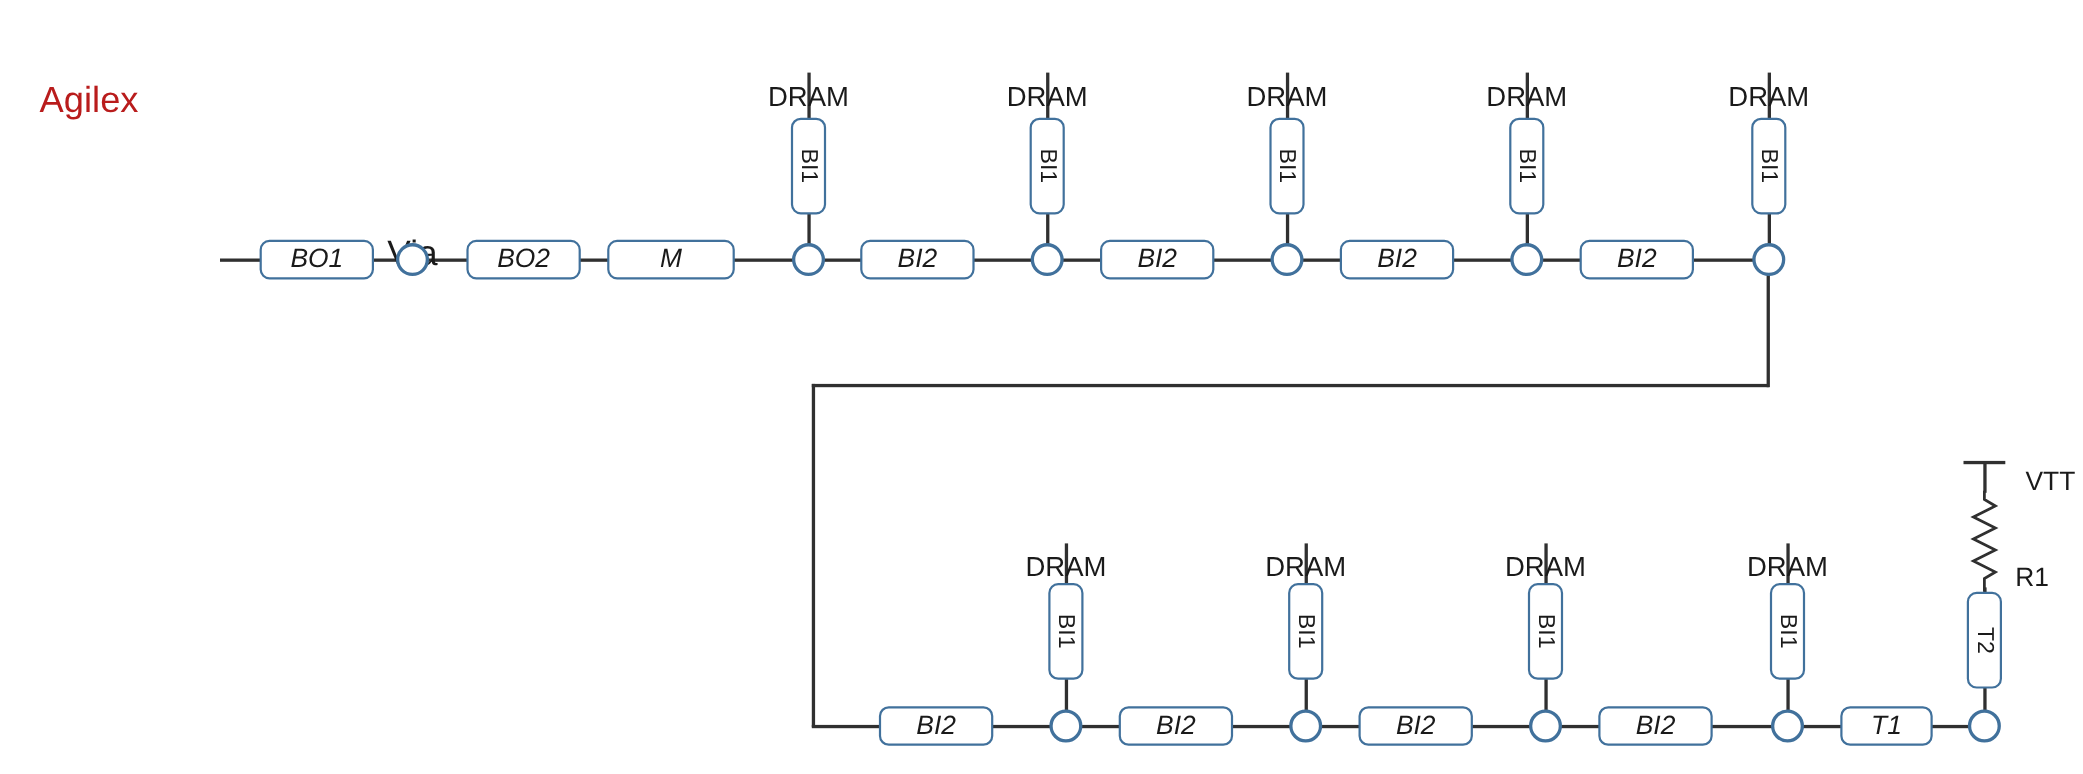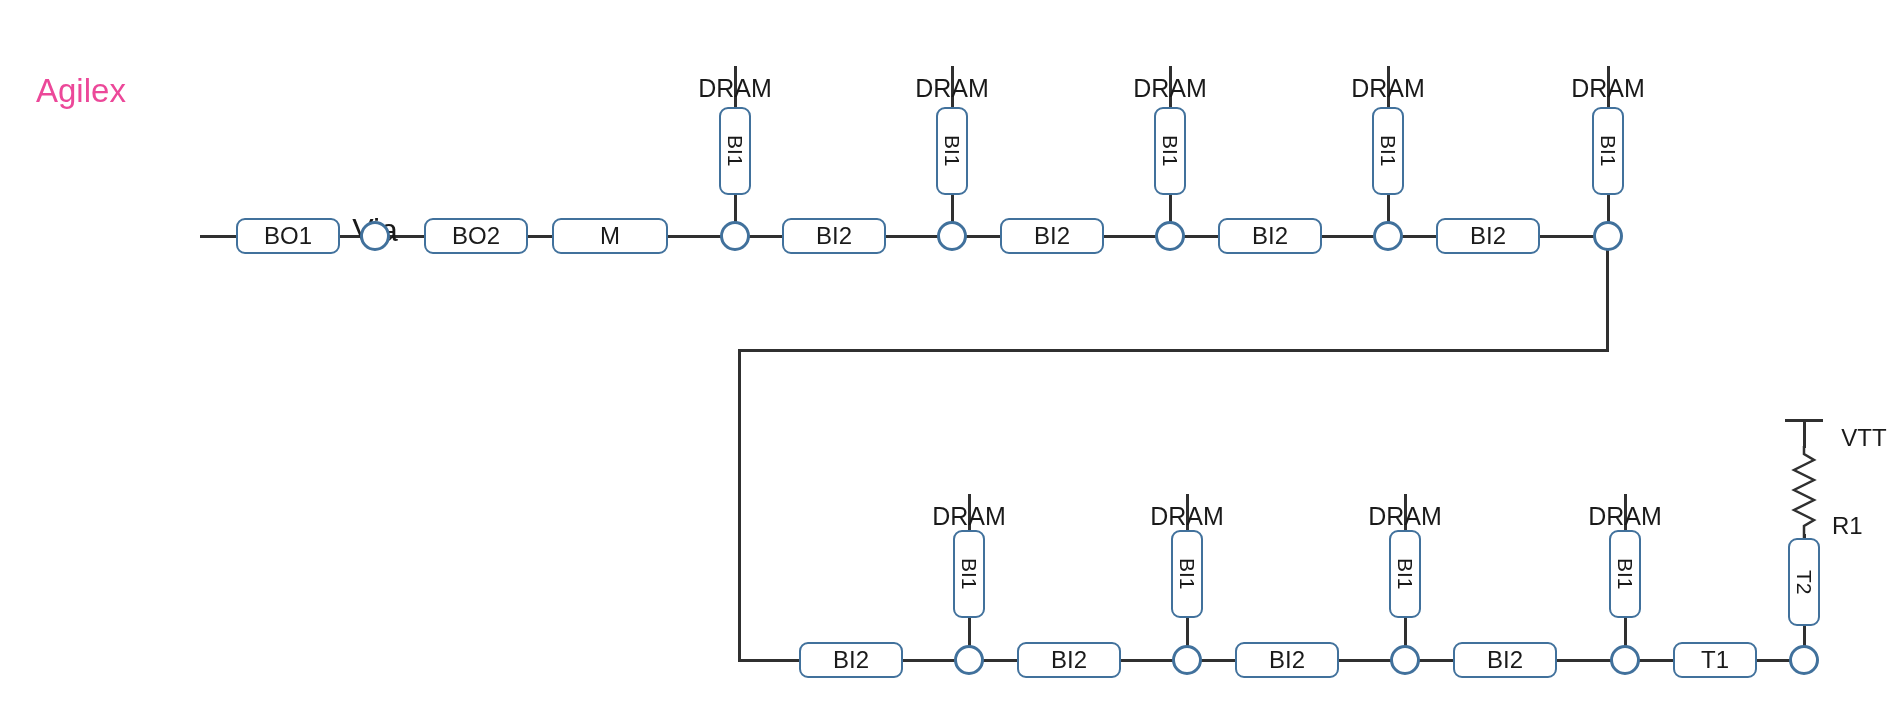--- a/index.html
+++ b/index.html
@@ -7,32 +7,32 @@
     --line:#303030;
     --text:#1a1a1a;
   }
   *{box-sizing:border-box;margin:0;padding:0;}
   body{background:#ffffff;font-family:"Liberation Sans", sans-serif;}
   .diagram{position:relative;width:1894px;height:704px;background:#fff;overflow:hidden;}
   .hline{position:absolute;height:2.5px;background:var(--line);}
   .vline{position:absolute;width:2.5px;background:var(--line);}
   .node-box{position:absolute;height:36px;border:2.5px solid var(--box-border);border-radius:9px;
     background:#fff;display:flex;align-items:center;justify-content:center;
-    font-size:24px;color:var(--text);}
+    font-size:24px;color:var(--text);font-style:italic;}
   .vert-box{position:absolute;width:32px;height:88px;border:2.5px solid var(--box-border);border-radius:9px;
     background:#fff;display:flex;align-items:center;justify-content:center;
     font-size:21px;color:var(--text);writing-mode:vertical-rl;}
   .node-circle{position:absolute;width:30px;height:30px;border:3px solid var(--box-border);
     border-radius:50%;background:#fff;}
   .lbl{position:absolute;color:var(--text);font-size:25px;text-align:center;margin-top:48px;}
   .chip-box{position:absolute;left:18px;top:132px;width:182px;height:208px;
     border:2.5px solid var(--box-border);background:#fff;
     display:flex;align-items:center;justify-content:center;text-align:center;
     font-size:27px;line-height:1.35;color:var(--text);white-space:pre-line;}
-  .chip-title{position:absolute;left:36px;top:72px;font-size:33px;color:#ec4899;}
+  .chip-title{position:absolute;left:36px;top:72px;font-size:33px;color:#b91c1c;}
   .resistor{position:absolute;color:var(--line);}
 </style>
 </head>
 <body>
 
 <div class="diagram">
 
   <div class="hline" style="left:200px;top:235px;width:1410px;"></div>
   <div class="vline" style="left:1606px;top:236px;height:116px;"></div>
   <div class="hline" style="left:738px;top:349px;width:870px;"></div>

